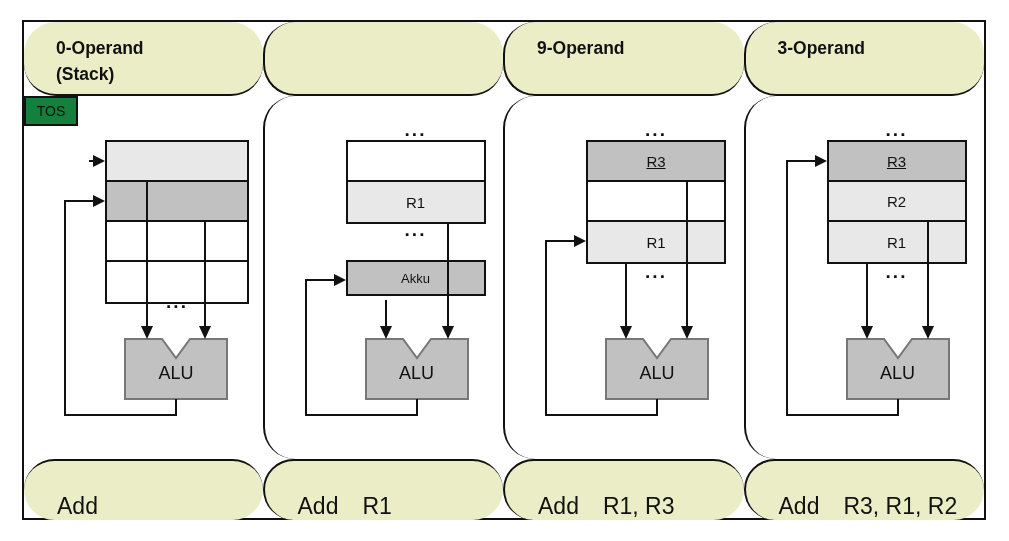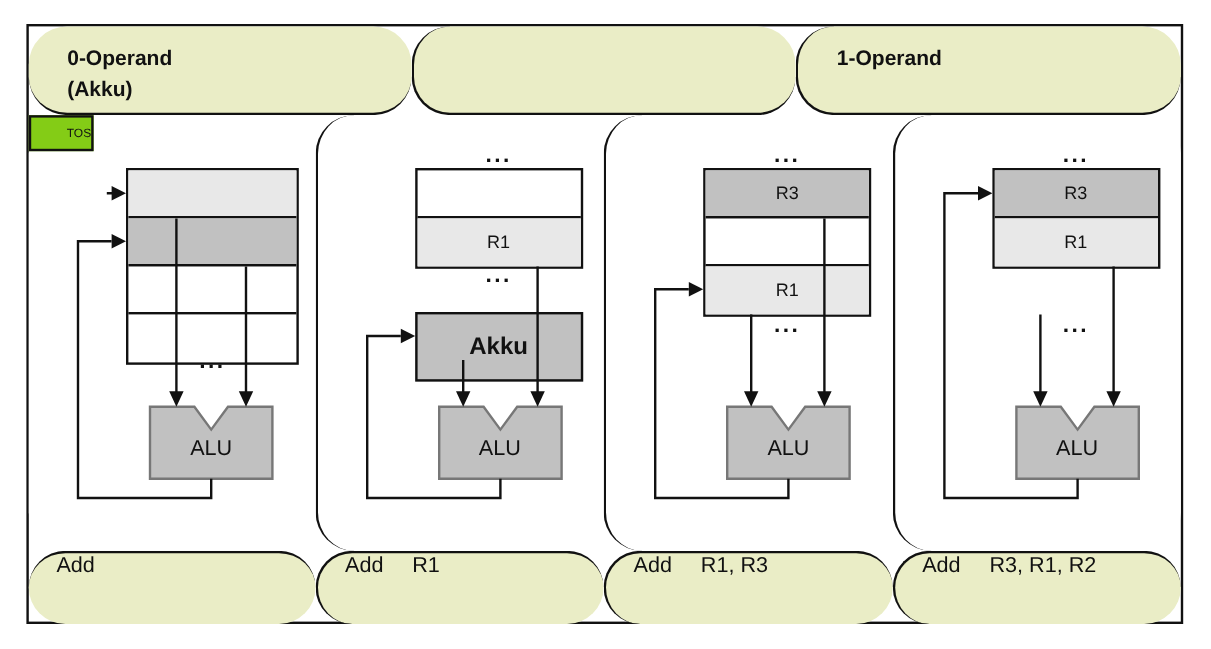--- a/index.html
+++ b/index.html
@@ -10,58 +10,62 @@
            border:2px solid #111; background:#fff; }
   .row { display:flex; width:100%; }
   .row-header { height:74px; }
   .row-body   { height:363px; }
   .row-footer { height:61px; }
   .cell { flex:1 1 0; position:relative;border-radius:32px; }
   .cell + .cell { border-left:2px solid #111; }
   .hcell { background:var(--header-bg,#eaedc6); border-bottom:2px solid #111;
            padding:13px 8px 0 32px; font-weight:bold; font-size:17.5px; line-height:26px; }
   .fcell { background:var(--header-bg,#eaedc6); border-top:2px solid #111;
-           display:flex; align-items:flex-start; padding-left:23px; font-size:18px; }
+           display:flex; align-items:flex-end; padding-left:33px; font-size:23px; }
   .fcell .ops { margin-left:24px; }
   .bodycell { background:#fff; }
-  .tosbox { left:11px; top:50px; width:54px; height:30px; background:#84cc16;
-            border:2px solid #111; display:flex; align-items:center; justify-content:flex-end;
-            font-size:10px; z-index:2; }
+  .tosbox { left:11px; top:50px; width:54px; height:30px; background:#15803d;
+            border:2px solid #111; display:flex; align-items:center; justify-content:center;
+            font-size:14px; z-index:2; }
   .regbox { position:absolute; border:2px solid #111; background:#fff; z-index:1; }
   .regcell { height:40px; border-bottom:2px solid #111; display:flex;
              align-items:center; justify-content:center; font-size:15px; }
   .regcell:last-child { border-bottom:none; }
   .bg-light  { background:var(--cell-light,#e8e8e8); }
-  .bg-medium { background:var(--cell-medium,#c1c1c1); }
-  .akkubox { position:absolute; left:81px; top:164px; width:140px; height:58px;
+  .bg-medium { background:var(--cell-medium,#c1c1c1);text-decoration:underline; }
+  .akkubox { position:absolute; left:81px; top:164px; width:140px; height:36px;
              background:var(--cell-medium,#c1c1c1); border:2px solid #111;
-             display:flex; align-items:center; justify-content:center; font-size:20px; z-index:1;font-weight:bold; }
+             display:flex; align-items:center; justify-content:center; font-size:13px; z-index:1; }
   .dots { position:absolute; text-align:center; font-weight:bold; font-size:19px;
           letter-spacing:2px; line-height:12px; z-index:2; }
   .alulabel { position:absolute; text-align:center; font-size:18px; z-index:4; }
   .wires { position:absolute; left:0; top:0; z-index:3; pointer-events:none; }
   .wires line, .wires polyline { stroke:#111; stroke-width:2; fill:none; }
   .wires .head { fill:#111; stroke:none; }
   .wires .alu  { fill:var(--alu-fill,#c1c1c1); stroke:#777; stroke-width:2; }
 </style>
 </head>
 <body>
 
 <div class="stage">
   <div class="table">
 
     <div class="row row-header">
       <div class="cell hcell">
         <div>0-Operand</div>
-        <div>(Akku)</div>
+        <div>(Stack)</div>
       </div>
       <div class="cell hcell">
       </div>
       <div class="cell hcell">
-        <div>1-Operand</div>
+        <div>9-Operand</div>
+        <div></div>
+      </div>
+      <div class="cell hcell">
+        <div>3-Operand</div>
         <div></div>
       </div>
     </div>
 
     <div class="row row-body">
 
       <div class="cell bodycell">
         <div class="tosbox">
           <span>TOS</span>
         </div>
@@ -125,20 +129,21 @@
           <polygon class="head" points="115,230 127,230 121,243"></polygon>
           <polyline points="152,303 152,319 41,319 41,145 69,145"></polyline>
           <polygon class="head" points="69,139 69,151 81,145"></polygon>
         </svg>
       </div>
 
       <div class="cell bodycell">
         <div class="dots" style="left:81px;top:28px;width:140px">...</div>
         <div class="regbox" style="left:81px;top:44px;width:140px">
           <div class="regcell bg-medium">R3</div>
+          <div class="regcell bg-light">R2</div>
           <div class="regcell bg-light">R1</div>
         </div>
         <div class="dots" style="left:81px;top:170px;width:140px">...</div>
         <div class="alulabel" style="left:101px;top:267px;width:102px">ALU</div>
         <svg class="wires" width="241" height="363" viewBox="0 0 241 363">
           <polygon class="alu" points="101,243 138,243 152,262 166,243 203,243 203,303 101,303"></polygon>
           <line x1="182" y1="126" x2="182" y2="231"></line>
           <polygon class="head" points="176,230 188,230 182,243"></polygon>
           <line x1="121" y1="166" x2="121" y2="231"></line>
           <polygon class="head" points="115,230 127,230 121,243"></polygon>

